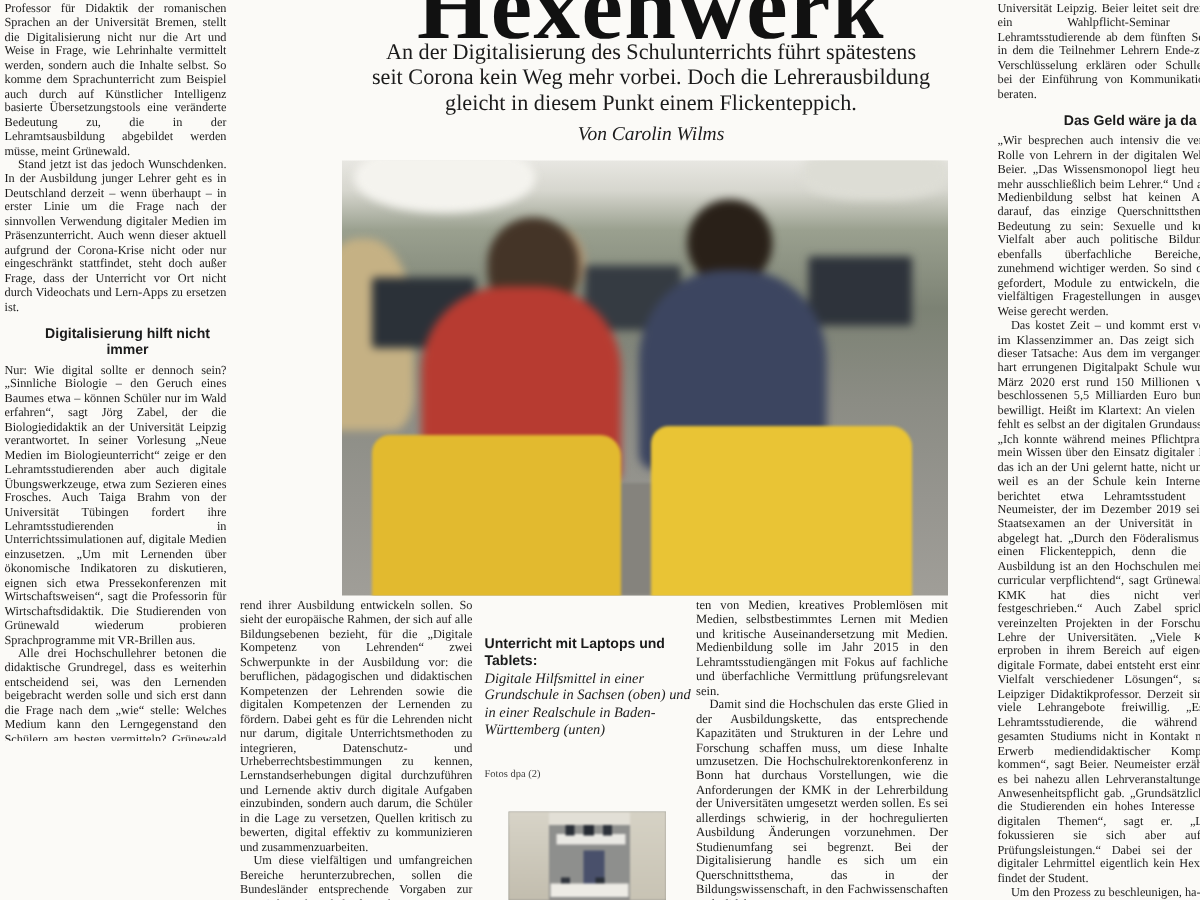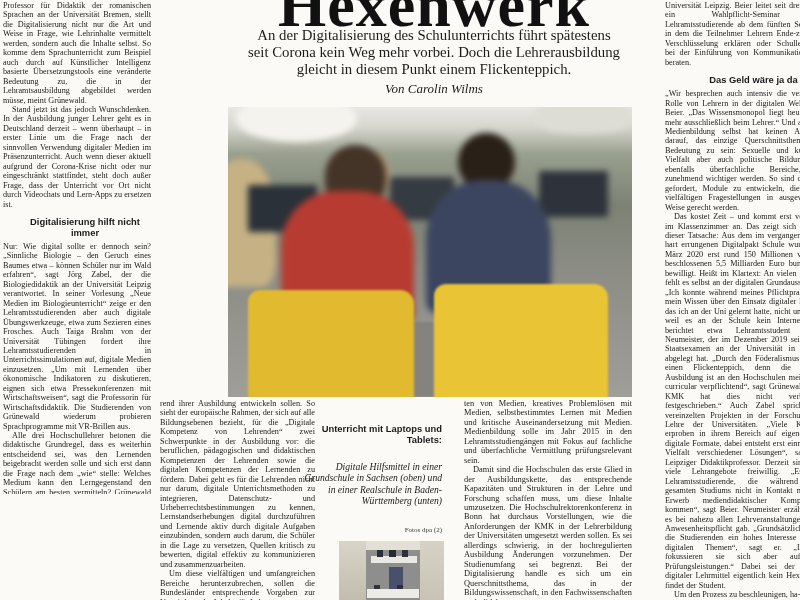--- a/index.html
+++ b/index.html
@@ -49,24 +49,24 @@
   .sh-bgkid2    { left:30%; top:15%; width:10%; height:17%; background:#b99b76; border-radius:50%; }
   .sh-hair-l    { left:24%; top:13%; width:15%; height:21%; background:#443427; border-radius:50% 50% 40% 40%; }
   .sh-body-red  { left:13%; top:29%; width:33%; height:46%; background:#b73b31; border-radius:42% 42% 8% 8%; }
   .sh-hair-r    { left:57%; top:9%;  width:14%; height:20%; background:#292018; border-radius:50%; }
   .sh-body-navy { left:49%; top:25%; width:31%; height:46%; background:#3c4560; border-radius:45% 45% 8% 8%; }
   .sh-floor     { left:44%; top:74%; width:10%; height:26%; background:#85837d; }
   .sh-chair-l   { left:5%;  top:63%; width:41%; height:40%; background:#e2ba2f; border-radius:12px 14px 2px 2px; }
   .sh-chair-r   { left:51%; top:61%; width:43%; height:42%; background:#e9c435; border-radius:12px 14px 2px 2px; }
 
   
-  .caption-block { position:absolute; left:304px; top:424px; width:138px; text-align:right; }
+  .caption-block { position:absolute; left:323px; top:424px; width:138px; text-align:left; }
   .cap-title { font-family:"Liberation Sans", sans-serif; font-weight:bold;
     font-size:9.4px; line-height:10.6px; }
-  .cap-body  { font-style:italic; font-size:9.6px; line-height:11.2px; margin-top:16px; }
+  .cap-body  { font-style:italic; font-size:9.6px; line-height:11.2px; margin-top:2px; }
   .cap-credit{ font-size:7px; margin-top:20px; color:#3a3a3a; }
 
   
   .photo-small { position:absolute; left:339px; top:541px; width:105px; height:59px; overflow:hidden; background:#98978f; }
   .ps { position:absolute; }
   .ps-blur { position:absolute; inset:0; filter:blur(0.6px); }
   .ps-top    { left:0; top:0; width:100%; height:16%; background:#e2dfd6; }
   .ps-wall-l { left:0; top:0; width:26%; height:100%; background:linear-gradient(180deg,#d8d4c8,#c2bdae); }
   .ps-wall-r { right:0; top:0; width:23%; height:100%; background:linear-gradient(180deg,#d6d2c5,#c8c3b4); }
   .ps-floor  { left:26%; top:14%; width:51%; height:86%; background:#8e8f8d; }

